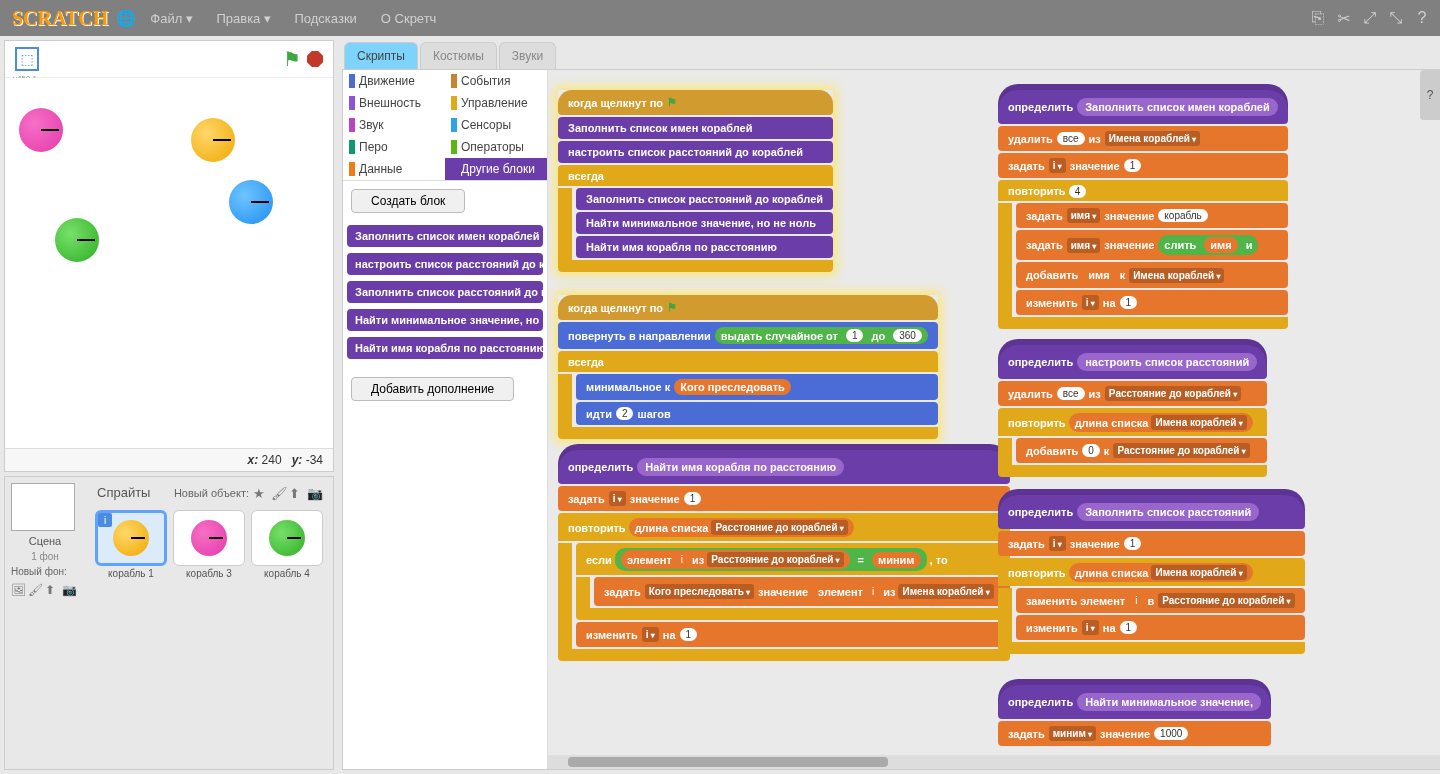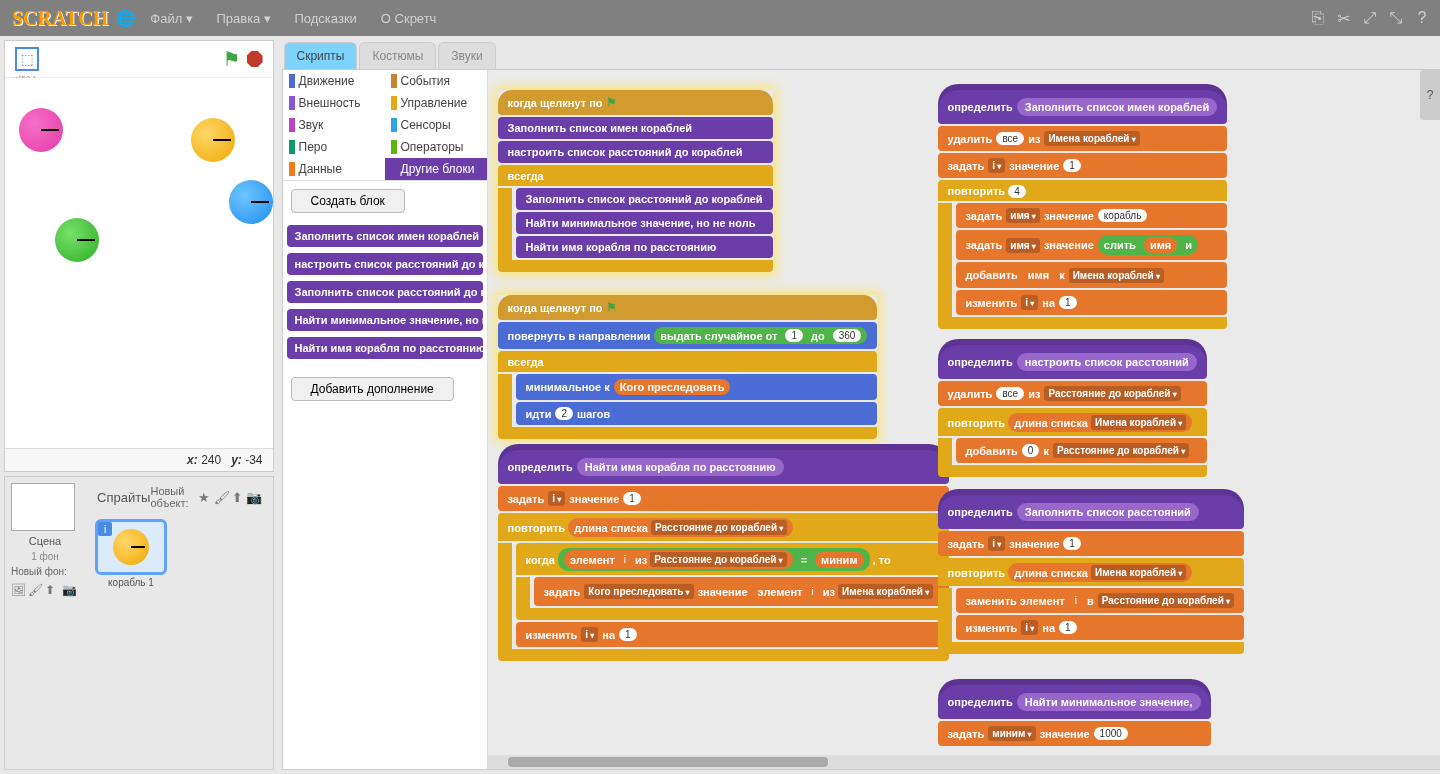--- a/index.html
+++ b/index.html
@@ -158,20 +158,32 @@
           </div>
         </div>
         <div class="sprite-row" id="sprite-row">
             <div class="sprite-item">
               <div class="sprite-thumb sel">
                 <div class="info-badge">i</div>
                 <div class="sprite-ball" style="background: radial-gradient(circle at 35% 35%, rgb(255, 215, 106), rgb(240, 168, 0));"></div>
               </div>
               <div class="sprite-name">корабль 1</div>
             </div>
+            <div class="sprite-item">
+              <div class="sprite-thumb">
+                <div class="sprite-ball" style="background: radial-gradient(circle at 35% 35%, rgb(247, 111, 199), rgb(228, 58, 168));"></div>
+              </div>
+              <div class="sprite-name">корабль 3</div>
+            </div>
+            <div class="sprite-item">
+              <div class="sprite-thumb">
+                <div class="sprite-ball" style="background: radial-gradient(circle at 35% 35%, rgb(119, 224, 106), rgb(47, 174, 36));"></div>
+              </div>
+              <div class="sprite-name">корабль 4</div>
+            </div>
           </div>
       </div>
     </div>
   </div>
 
   <div class="right-col">
     <div class="tabs">
       <div class="tab active">Скрипты</div>
       <div class="tab">Костюмы</div>
       <div class="tab">Звуки</div>
@@ -261,21 +273,21 @@
                 <span class="pill">1</span>
             </div>
             <div class="c-wrap clr-ctrl">
               <span>повторить</span> <span class="rep-or">
                   <span>длина списка</span> 
                   <span class="drop">Расстояние до кораблей</span>
                 </span>
             </div>
             <div class="c-body clr-ctrl-b">
               <div class="c-wrap clr-ctrl">
-                <span>когда</span>
+                <span>если</span>
                 <span class="rep-green">
                   <span class="rep-or">
                       <span>элемент</span> 
                       <span class="pill" style="background:#e7762d;color:#fff">i</span> 
                       <span>из</span> 
                       <span class="drop">Расстояние до кораблей</span>
                     </span>
                   <span>=</span> 
                     <span class="rep-or">миним</span>
                 </span>

